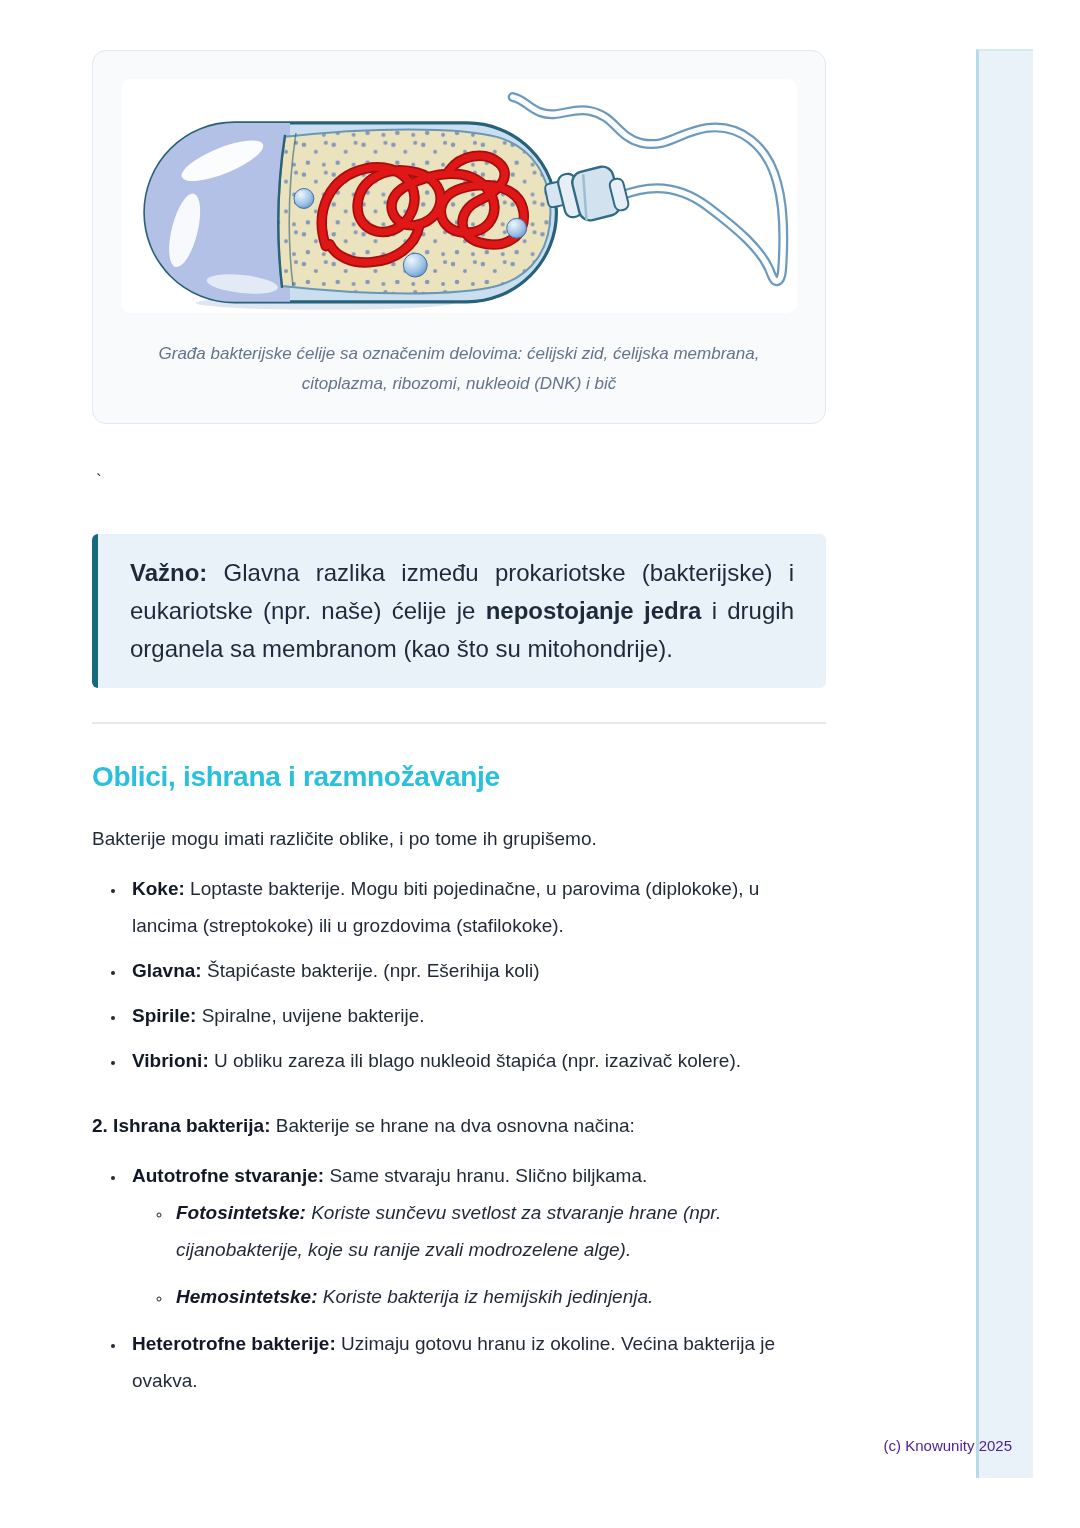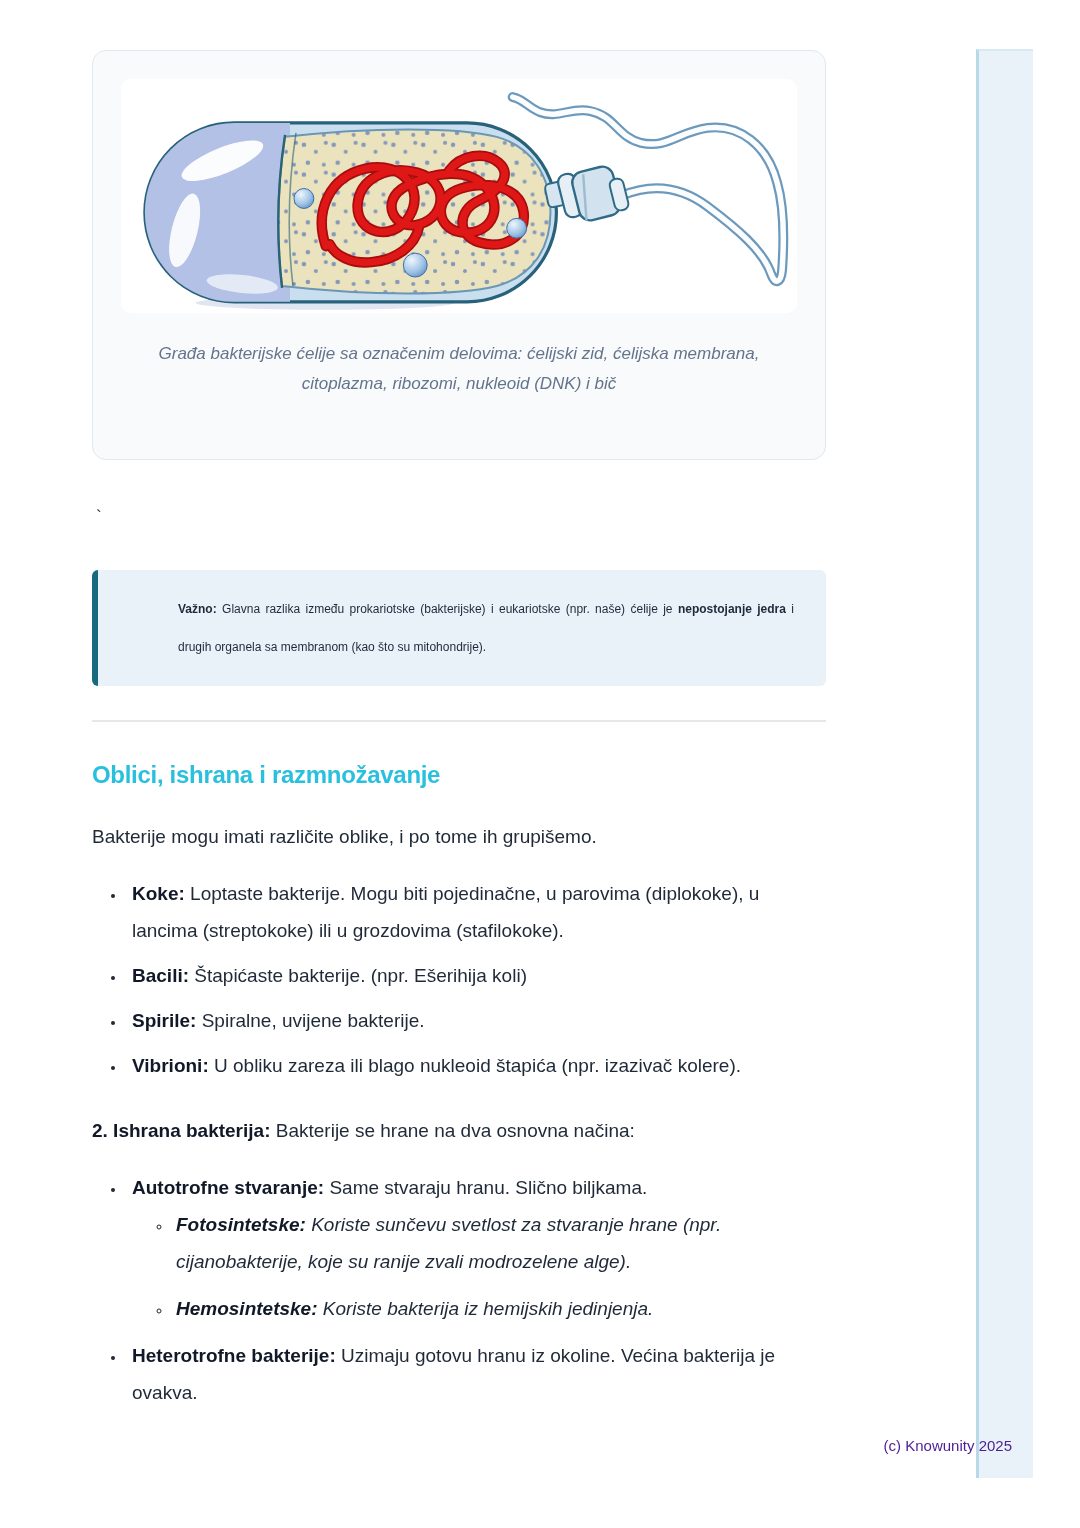--- a/index.html
+++ b/index.html
@@ -31,21 +31,21 @@
     left: 92px;
     top: 50px;
     width: 734px;
     z-index: 2;
   }
   
   .figure-card {
     background: #f8fafc;
     border: 1px solid #e2e8f0;
     border-radius: 14px;
-    padding: 28px 28px 60px 28px;
+    padding: 28px 28px 24px 28px;
   }
   .figure-image {
     background: #ffffff;
     border-radius: 10px;
     height: 234px;
     overflow: hidden;
     display: flex;
     align-items: center;
     justify-content: center;
   }
@@ -69,50 +69,49 @@
   }
   
   .callout {
     margin-top: 44px;
     background: #e9f2f8;
     border-left: 6px solid #17697f;
     border-radius: 6px;
     padding: 20px 32px 20px 32px;
   }
   .callout p {
-    font-size: 12px;
+    font-size: 24px;
     line-height: 38px;
     color: #1e293b;
     text-align: justify;
-    margin-left: 48px;
   }
   .divider {
     margin-top: 34px;
     border: none;
     border-top: 2px solid #e5e7eb;
     height: 0;
   }
   h2.section-heading {
     margin-top: 36px;
-    font-size: 24px;
+    font-size: 28px;
     line-height: 34px;
     font-weight: bold;
     letter-spacing: -0.3px;
     color: #29c0de;
   }
   p.body-text {
     font-size: 19px;
     line-height: 37px;
     color: #1f2937;
   }
   .intro-text { margin-top: 26px; line-height: 30px; }
   .sub-label { margin-top: 28px; }
   .sub-label b, .term { font-weight: bold; color: #111827; }
   ul.level1 {
-    margin-top: 20px;
+    margin-top: 13px;
     margin-left: 15px;
     padding-left: 19px;
     list-style: disc;
   }
   ul.level1 > li {
     font-size: 19px;
     line-height: 37px;
     margin-bottom: 8px;
     padding-left: 6px;
   }
@@ -224,21 +223,21 @@
 
     <hr class="divider">
 
     <h2 class="section-heading">Oblici, ishrana i razmnožavanje</h2>
 
     <p class="body-text intro-text">Bakterije mogu imati različite oblike, i po tome ih grupišemo.</p>
 
 
     <ul class="level1">
       <li><span class="term">Koke:</span> <span>Loptaste bakterije. Mogu biti pojedinačne, u parovima (diplokoke), u lancima (streptokoke) ili u grozdovima (stafilokoke).</span></li>
-      <li><span class="term">Bacili:</span> <span>Štapićaste bakterije. (npr. Ešerihija koli)</span></li>
+      <li><span class="term">Glavna:</span> <span>Štapićaste bakterije. (npr. Ešerihija koli)</span></li>
       <li><span class="term">Spirile:</span> <span>Spiralne, uvijene bakterije.</span></li>
       <li><span class="term">Vibrioni:</span> <span>U obliku zareza ili blago nukleoid štapića (npr. izazivač kolere).</span></li>
     </ul>
 
     <p class="body-text sub-label"><b>2. Ishrana bakterija:</b> <span>Bakterije se hrane na dva osnovna načina:</span></p>
 
     <ul class="level1">
       <li><span class="term">Autotrofne stvaranje:</span> <span>Same stvaraju hranu. Slično biljkama.</span>
         <ul class="level2">
           <li><span class="term">Fotosintetske:</span> <span>Koriste sunčevu svetlost za stvaranje hrane (npr. cijanobakterije, koje su ranije zvali modrozelene alge).</span></li>

